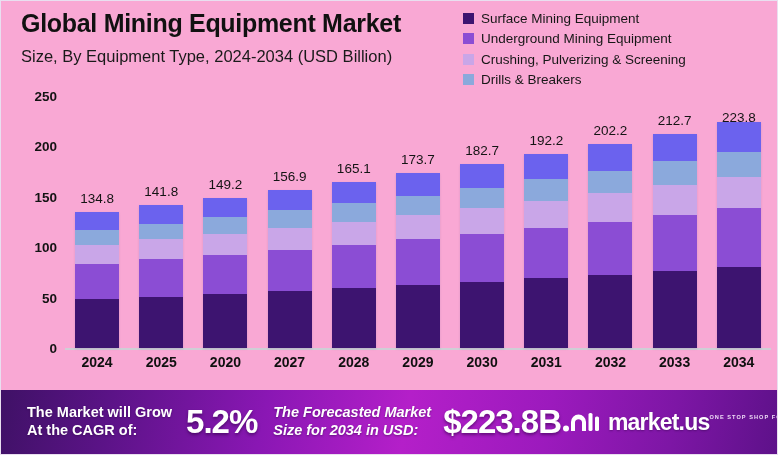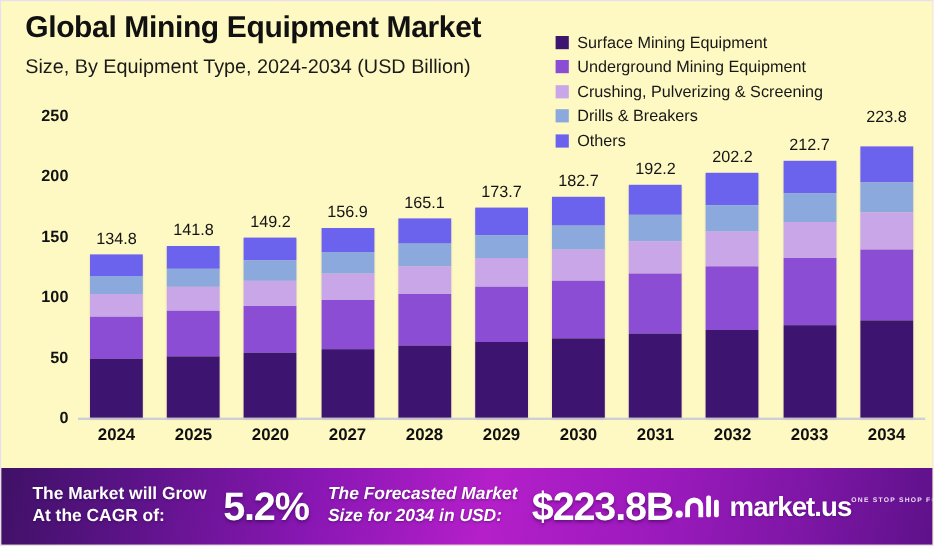--- a/index.html
+++ b/index.html
@@ -6,21 +6,21 @@
   html, body { width: 778px; height: 455px; }
   body {
     font-family: "Liberation Sans", sans-serif;
     background: #ffffff;
     overflow: hidden;
   }
   #page {
     position: relative;
     width: 778px;
     height: 455px;
-    background: #fef9c3;
+    background: #f9a8d4;
     border: 1px solid #e9dff0;
     overflow: hidden;
   }
 
   
   #header { position: absolute; left: 20px; top: 8px; width: 450px; }
   #chart-title {
     font-size: 25px;
     font-weight: bold;
     color: #111111;
@@ -31,21 +31,21 @@
     font-size: 16.5px;
     color: #1a1a1a;
     margin-top: 9px;
     white-space: nowrap;
   }
 
   
   #legend {
     position: absolute;
     left: 462px;
-    top: 24px;
+    top: 7px;
     width: 310px;
   }
   .legend-item {
     display: flex;
     align-items: center;
     height: 20.5px;
   }
   .legend-swatch {
     width: 11px;
     height: 11px;
@@ -218,24 +218,20 @@
         <span class="legend-swatch" style="background: rgb(139, 77, 212);"></span>
         <span class="legend-label">Underground Mining Equipment</span>
       </div>
       <div class="legend-item">
         <span class="legend-swatch" style="background: rgb(201, 166, 232);"></span>
         <span class="legend-label">Crushing, Pulverizing &amp; Screening</span>
       </div>
       <div class="legend-item">
         <span class="legend-swatch" style="background: rgb(139, 169, 220);"></span>
         <span class="legend-label">Drills &amp; Breakers</span>
-      </div>
-      <div class="legend-item">
-        <span class="legend-swatch" style="background: rgb(107, 98, 238);"></span>
-        <span class="legend-label">Others</span>
       </div>
     </div>
 
   <div id="plot">
     <div id="y-axis">
         <div class="y-tick" style="top: 252px;">0</div>
         <div class="y-tick" style="top: 201.6px;">50</div>
         <div class="y-tick" style="top: 151.2px;">100</div>
         <div class="y-tick" style="top: 100.8px;">150</div>
         <div class="y-tick" style="top: 50.4px;">200</div>
@@ -337,21 +333,21 @@
           <div class="bar-total" style="bottom: 220.402px;">212.7</div>
           <div class="bar-stack" style="height: 214.402px;">
             <div class="seg" title="Others: 27.6" style="height: 27.8208px; background: rgb(107, 98, 238);"></div>
             <div class="seg" title="Drills &amp; Breakers: 23.4" style="height: 23.5872px; background: rgb(139, 169, 220);"></div>
             <div class="seg" title="Crushing, Pulverizing &amp; Screening: 29.8" style="height: 30.0384px; background: rgb(201, 166, 232);"></div>
             <div class="seg" title="Underground Mining Equipment: 55.3" style="height: 55.7424px; background: rgb(139, 77, 212);"></div>
             <div class="seg" title="Surface Mining Equipment: 76.6" style="height: 77.2128px; background: rgb(61, 20, 112);"></div>
           </div>
         </div>
         <div class="bar-col">
-          <div class="bar-total" style="bottom: 243px;">223.8</div>
+          <div class="bar-total" style="bottom: 223px;">223.8</div>
           <div class="bar-stack" style="height: 225.59px;">
             <div class="seg" title="Others: 29.1" style="height: 29.3328px; background: rgb(107, 98, 238);"></div>
             <div class="seg" title="Drills &amp; Breakers: 24.6" style="height: 24.7968px; background: rgb(139, 169, 220);"></div>
             <div class="seg" title="Crushing, Pulverizing &amp; Screening: 31.3" style="height: 31.5504px; background: rgb(201, 166, 232);"></div>
             <div class="seg" title="Underground Mining Equipment: 58.2" style="height: 58.6656px; background: rgb(139, 77, 212);"></div>
             <div class="seg" title="Surface Mining Equipment: 80.6" style="height: 81.2448px; background: rgb(61, 20, 112);"></div>
           </div>
         </div>
       </div>
     <div id="x-axis">

